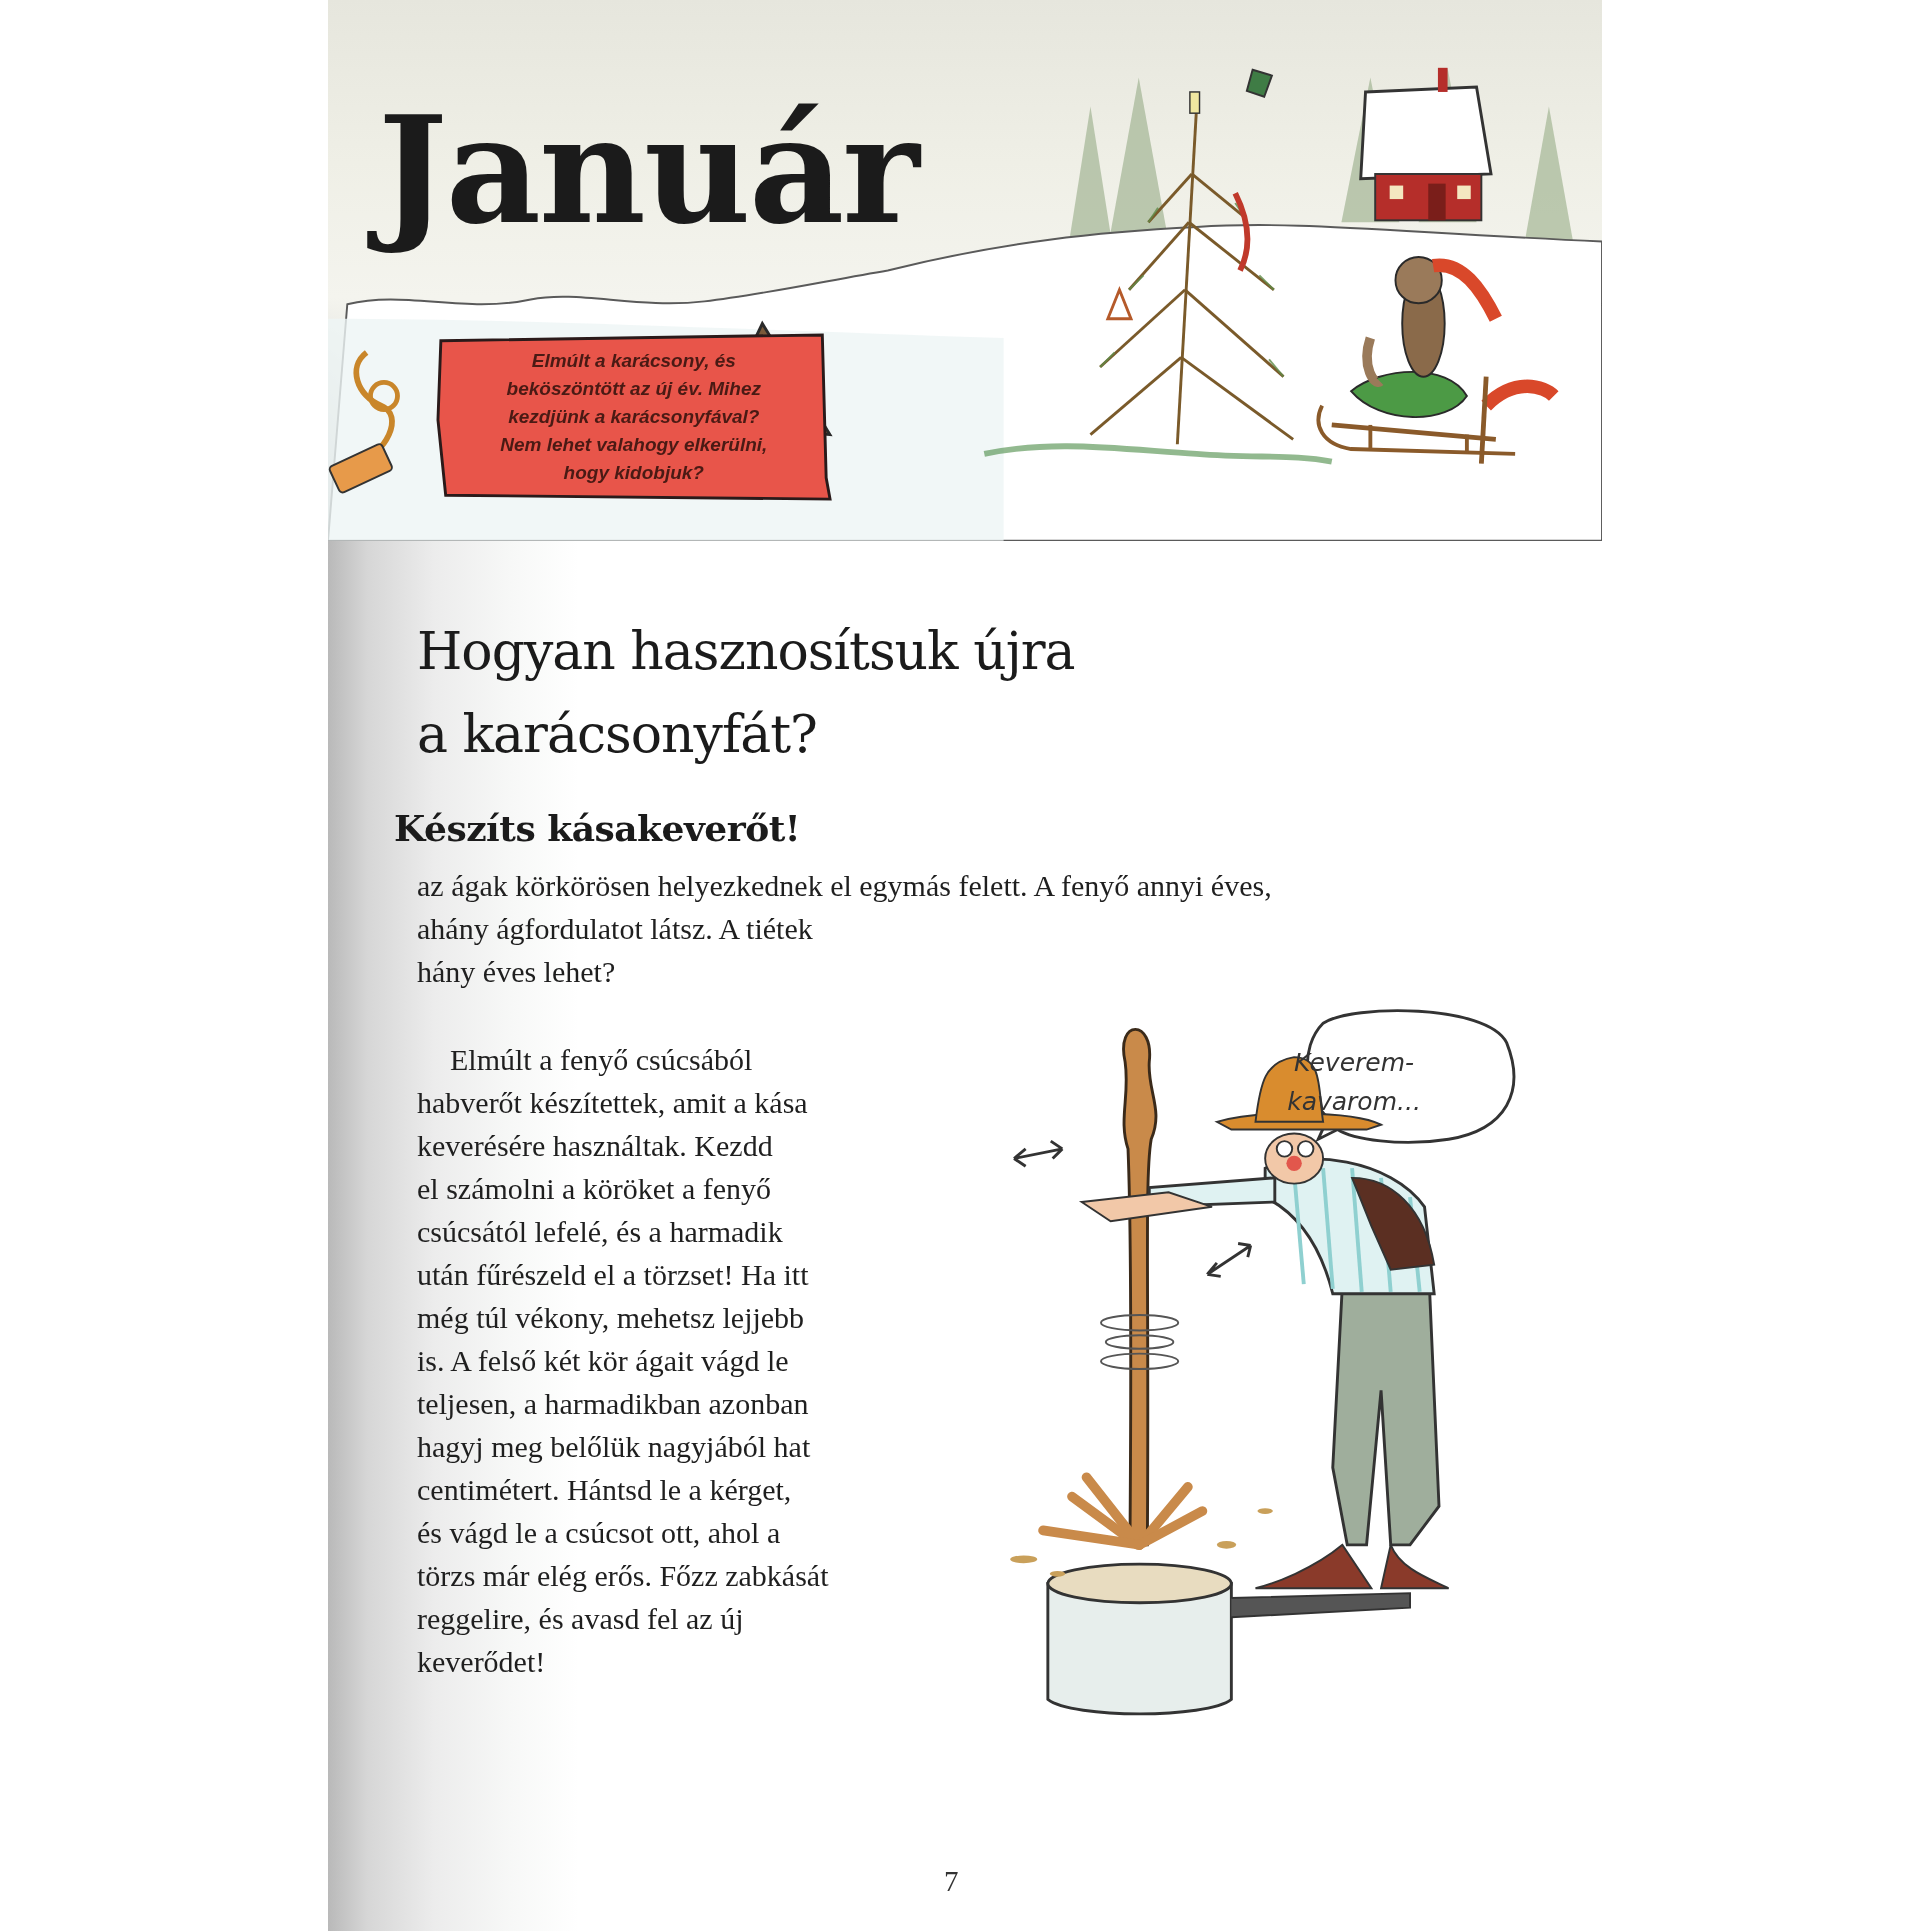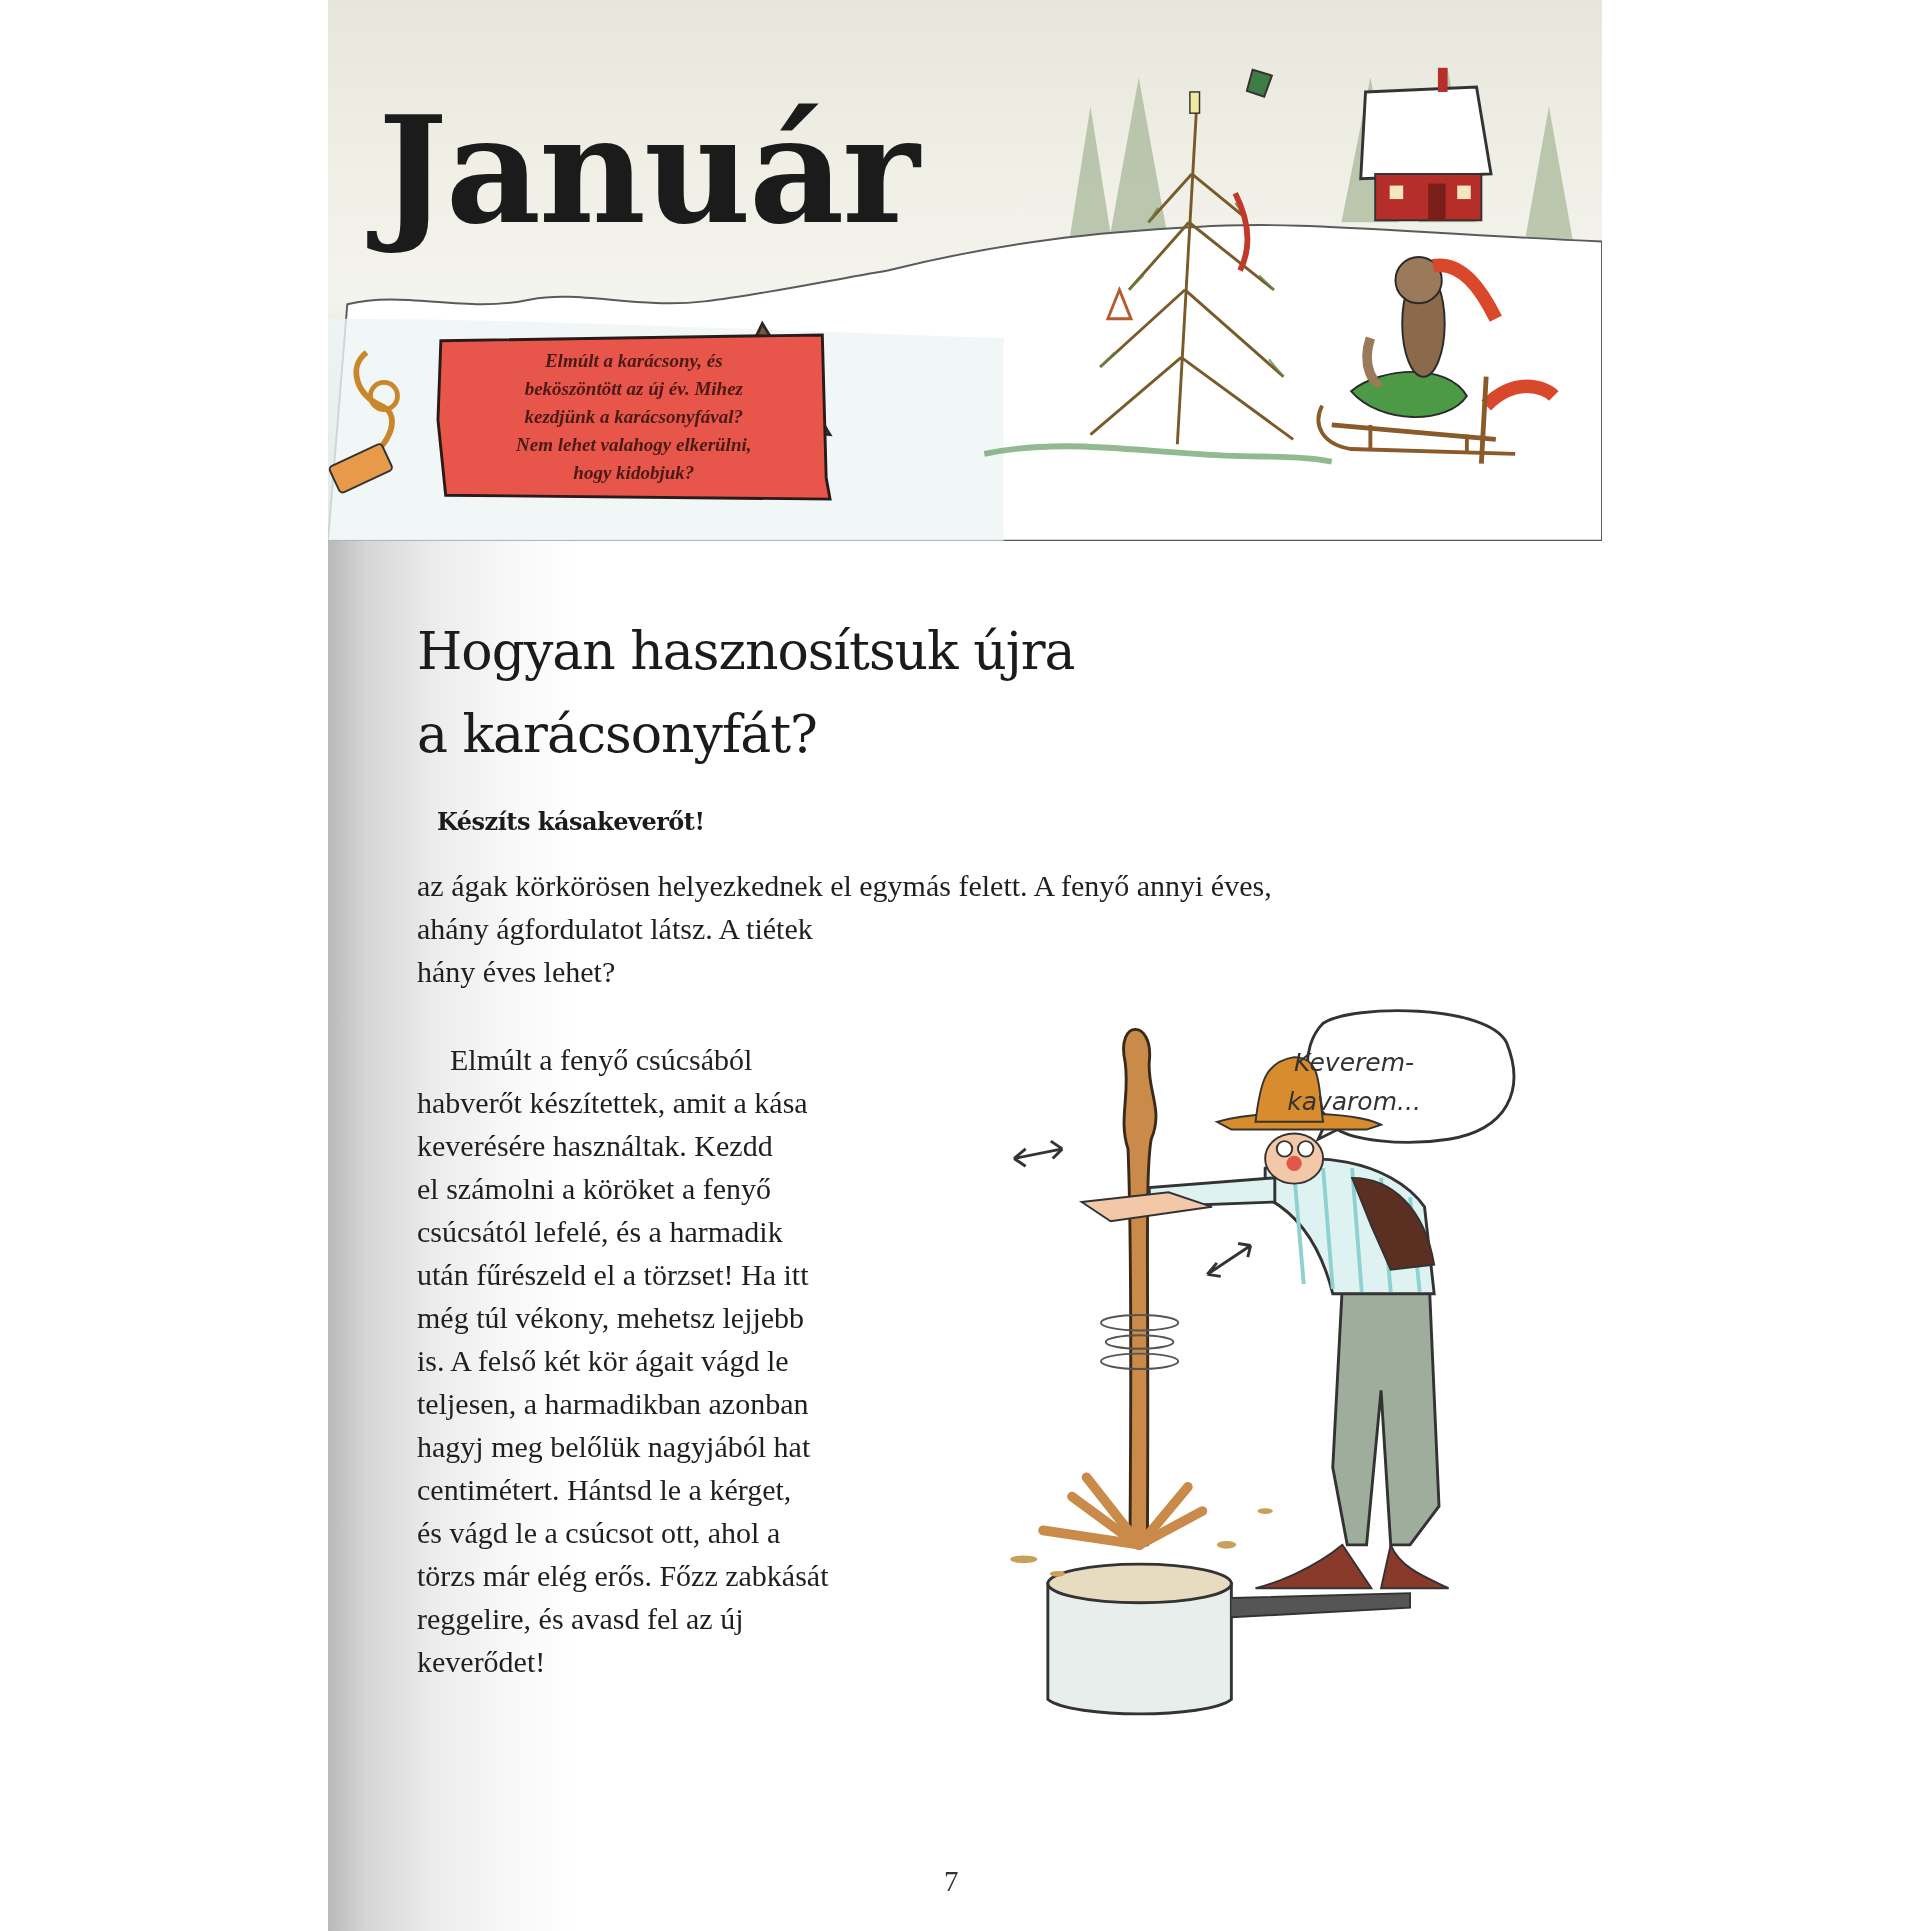--- a/index.html
+++ b/index.html
@@ -20,31 +20,31 @@
     position:absolute; left:378px; top:97px; margin:0;
     font-family: "DejaVu Serif", "Liberation Serif", serif; font-weight:bold;
     font-size:147px; letter-spacing:-1.9px; color:#1b1b1b; line-height:1;
   }
   .banner {
     position:absolute; left:436px; top:333px; width:396px; height:169px;
   }
   .banner svg { position:absolute; left:0; top:0; }
   .banner-text {
     position:absolute; left:19.3px; top:13.5px; width:357px; margin:0;
-    font-family:Liberation Serif, serif; font-style:italic; font-weight:bold;
+    font-family:Liberation Sans, sans-serif; font-style:italic; font-weight:bold;
     font-size:19px; line-height:28px; color:#4a1a14; text-align:center;
   }
   .article-title {
     position:absolute; left:417px; top:610px; margin:0;
     font-family:"DejaVu Serif", serif; font-weight:normal;
     font-size:52px; line-height:83px; color:#1b1b1b; letter-spacing:-1px;
   }
   .subtitle {
-    position:absolute; left:437px; top:807px; margin:0;
-    font-family:"DejaVu Serif", serif; font-size:24px; color:#1b1b1b; letter-spacing:-0.5px;
+    position:absolute; left:394px; top:807px; margin:0;
+    font-family:"DejaVu Serif", serif; font-size:36px; color:#1b1b1b; letter-spacing:-0.5px;
   }
   .body-text { position:absolute; left:417px; margin:0; font-size:30px; line-height:43px; color:#1f1f1f; }
   .body-text .ln { display:block; white-space:nowrap; }
   .p1 { top:864px; }
   .p2 { top:1038px; }
   .indent { padding-left:33px; }
   .illustration { position:absolute; left:985px; top:1004px; }
   .speech-bubble-text {
     position:absolute; left:1277px; top:1043px; width:154px; text-align:center; margin:0;
     font-family:"DejaVu Sans", sans-serif; font-size:25px; line-height:39px; color:#333; font-style:italic;

